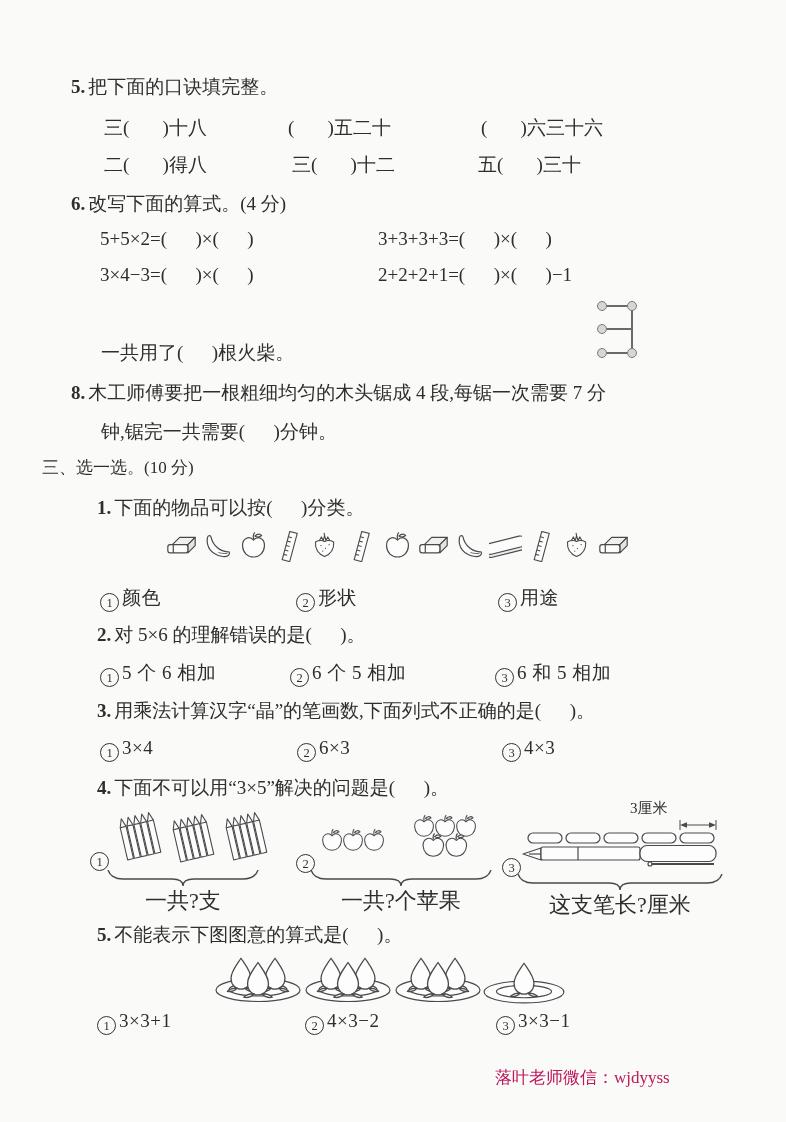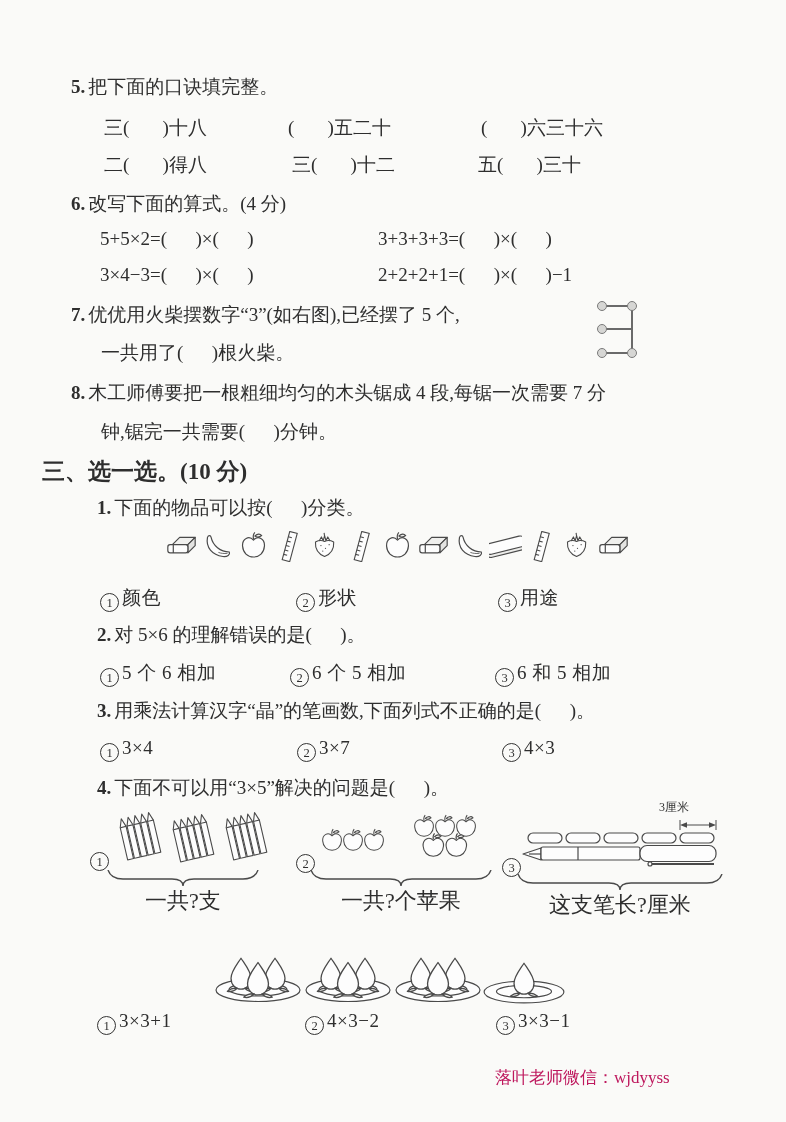--- a/index.html
+++ b/index.html
@@ -7,32 +7,32 @@
     position:relative;
     width:786px;height:1122px;
     background:#fafaf8;
     color:#2e2e2e;
     font-family:"Liberation Serif","DejaVu Serif",serif;
     font-size:19px;
     overflow:hidden;
   }
   .abs{position:absolute;white-space:pre;}
   .qn{font-weight:bold;margin-right:3px;}
-  .sec-title{font-weight:bold;font-size:23px;}
+  .sec-title{font-weight:normal;font-size:17px;}
   .mark{
     display:inline-flex;align-items:center;justify-content:center;
     width:17px;height:17px;border:1.3px solid #333;border-radius:50%;
     font-size:12.5px;line-height:1;margin-right:3px;vertical-align:-2.5px;
     font-family:"Liberation Serif","DejaVu Serif",serif;
   }
   .opt-label{letter-spacing:0.5px;text-align:right;}
   .items-row{display:flex;align-items:flex-end;gap:3px;}
   .st-item{display:inline-block;}
   .caption{text-align:center;font-size:22px;}
-  .measure-label{font-size:12px;margin-left:29px;}
+  .measure-label{font-size:15px;}
   .footer{font-size:17px;color:#be185d;}
   svg{display:block;}
   .figsvg *{vector-effect:non-scaling-stroke;}
 </style>
 </head>
 <body>
 
 <div class="page">
 
   <svg width="0" height="0" style="position:absolute" aria-hidden="true">
@@ -120,21 +120,20 @@
   <div class="abs" style="left:104px;top:152px">二(&nbsp;&nbsp;&nbsp;&nbsp;&nbsp;&nbsp;&nbsp;)得八</div>
   <div class="abs" style="left:292px;top:152px">三(&nbsp;&nbsp;&nbsp;&nbsp;&nbsp;&nbsp;&nbsp;)十二</div>
   <div class="abs" style="left:478px;top:152px">五(&nbsp;&nbsp;&nbsp;&nbsp;&nbsp;&nbsp;&nbsp;)三十</div>
 
   <div class="abs" style="left:71px;top:191px"><span class="qn">6.</span><span>改写下面的算式。(4 分)</span></div>
   <div class="abs" style="left:100px;top:228px">5+5×2=(&nbsp;&nbsp;&nbsp;&nbsp;&nbsp;&nbsp;)×(&nbsp;&nbsp;&nbsp;&nbsp;&nbsp;&nbsp;)</div>
   <div class="abs" style="left:378px;top:228px">3+3+3+3=(&nbsp;&nbsp;&nbsp;&nbsp;&nbsp;&nbsp;)×(&nbsp;&nbsp;&nbsp;&nbsp;&nbsp;&nbsp;)</div>
   <div class="abs" style="left:100px;top:264px">3×4−3=(&nbsp;&nbsp;&nbsp;&nbsp;&nbsp;&nbsp;)×(&nbsp;&nbsp;&nbsp;&nbsp;&nbsp;&nbsp;)</div>
   <div class="abs" style="left:378px;top:264px">2+2+2+1=(&nbsp;&nbsp;&nbsp;&nbsp;&nbsp;&nbsp;)×(&nbsp;&nbsp;&nbsp;&nbsp;&nbsp;&nbsp;)−1</div>
 
-  <div class="abs" style="left:71px;top:302px"><span class="qn">7.</span><span>优优用火柴摆数字“3”(如右图),已经摆了 5 个,</span></div>
   <div class="abs" style="left:101px;top:340px">一共用了(&nbsp;&nbsp;&nbsp;&nbsp;&nbsp;&nbsp;)根火柴。</div>
   <svg class="abs figsvg" style="left:592px;top:297px" width="54" height="64" viewBox="0 0 54 64">
     <g stroke="#6a6a6a" stroke-width="2">
       <line x1="10" y1="9" x2="40" y2="9"></line>
       <line x1="10" y1="32" x2="40" y2="32"></line>
       <line x1="10" y1="56" x2="40" y2="56"></line>
       <line x1="40" y1="9" x2="40" y2="56"></line>
     </g>
     <g fill="#d6d6d4" stroke="#7a7a7a" stroke-width="1">
       <circle cx="10" cy="9" r="4.5"></circle>
@@ -182,21 +181,21 @@
   <div class="abs" style="left:296px;top:585px"><span class="mark">2</span><span class="opt-label">形状</span></div>
   <div class="abs" style="left:498px;top:585px"><span class="mark">3</span><span class="opt-label">用途</span></div>
 
   <div class="abs" style="left:97px;top:622px"><span class="qn">2.</span><span>对 5×6 的理解错误的是(&nbsp;&nbsp;&nbsp;&nbsp;&nbsp;&nbsp;)。</span></div>
   <div class="abs" style="left:100px;top:660px"><span class="mark">1</span><span class="opt-label">5 个 6 相加</span></div>
   <div class="abs" style="left:290px;top:660px"><span class="mark">2</span><span class="opt-label">6 个 5 相加</span></div>
   <div class="abs" style="left:495px;top:660px"><span class="mark">3</span><span class="opt-label">6 和 5 相加</span></div>
 
   <div class="abs" style="left:97px;top:698px"><span class="qn">3.</span><span>用乘法计算汉字“晶”的笔画数,下面列式不正确的是(&nbsp;&nbsp;&nbsp;&nbsp;&nbsp;&nbsp;)。</span></div>
   <div class="abs" style="left:100px;top:737px"><span class="mark">1</span><span class="opt-label">3×4</span></div>
-  <div class="abs" style="left:297px;top:737px"><span class="mark">2</span><span class="opt-label">3×7</span></div>
+  <div class="abs" style="left:297px;top:737px"><span class="mark">2</span><span class="opt-label">6×3</span></div>
   <div class="abs" style="left:502px;top:737px"><span class="mark">3</span><span class="opt-label">4×3</span></div>
 
   <div class="abs" style="left:97px;top:775px"><span class="qn">4.</span><span>下面不可以用“3×5”解决的问题是(&nbsp;&nbsp;&nbsp;&nbsp;&nbsp;&nbsp;)。</span></div>
 
   <div class="abs" style="left:90px;top:846px"><span class="mark">1</span></div>
   <svg class="abs figsvg" style="left:116px;top:810px" width="152" height="58" viewBox="0 0 152 58">
     <use href="#icon-pencil-bundle" x="0" y="0"></use>
     <use href="#icon-pencil-bundle" x="53" y="2"></use>
     <use href="#icon-pencil-bundle" x="106" y="0"></use>
   </svg>
@@ -246,20 +245,21 @@
       <rect x="120" y="25.5" width="76" height="16" rx="7"></rect>
       <line x1="130" y1="44" x2="194" y2="44" stroke-width="2.2"></line>
       <circle cx="130" cy="44" r="2" fill="#fdfdfd"></circle>
     </g>
   </svg>
   <svg class="abs brace" style="left:517px;top:874px" viewBox="0 0 206 18" width="206" height="18">
       <path d="M1,0 Q4,9 16,9 L92,9 Q103,9 103,16 Q103,9 114,9 L190,9 Q202,9 205,0" fill="none" stroke="#4a4a4a" stroke-width="1.4"></path>
     </svg>
   <div class="abs caption" style="left:517px;top:890px;width:206px">这支笔长?厘米</div>
 
+  <div class="abs" style="left:97px;top:922px"><span class="qn">5.</span><span>不能表示下图图意的算式是(&nbsp;&nbsp;&nbsp;&nbsp;&nbsp;&nbsp;)。</span></div>
 
   <svg class="abs figsvg" style="left:212px;top:948px" width="364" height="66" viewBox="0 0 364 66">
     <g transform="translate(46,42)">
       <use href="#icon-plate"></use>
       <use href="#icon-peach" transform="translate(-17,-16) scale(1.05)"></use>
       <use href="#icon-peach" transform="translate(17,-16) scale(1.05)"></use>
       <use href="#icon-peach" transform="translate(0,-11) scale(1.1)"></use>
     </g>
     <g transform="translate(136,42)">
       <use href="#icon-plate"></use>

